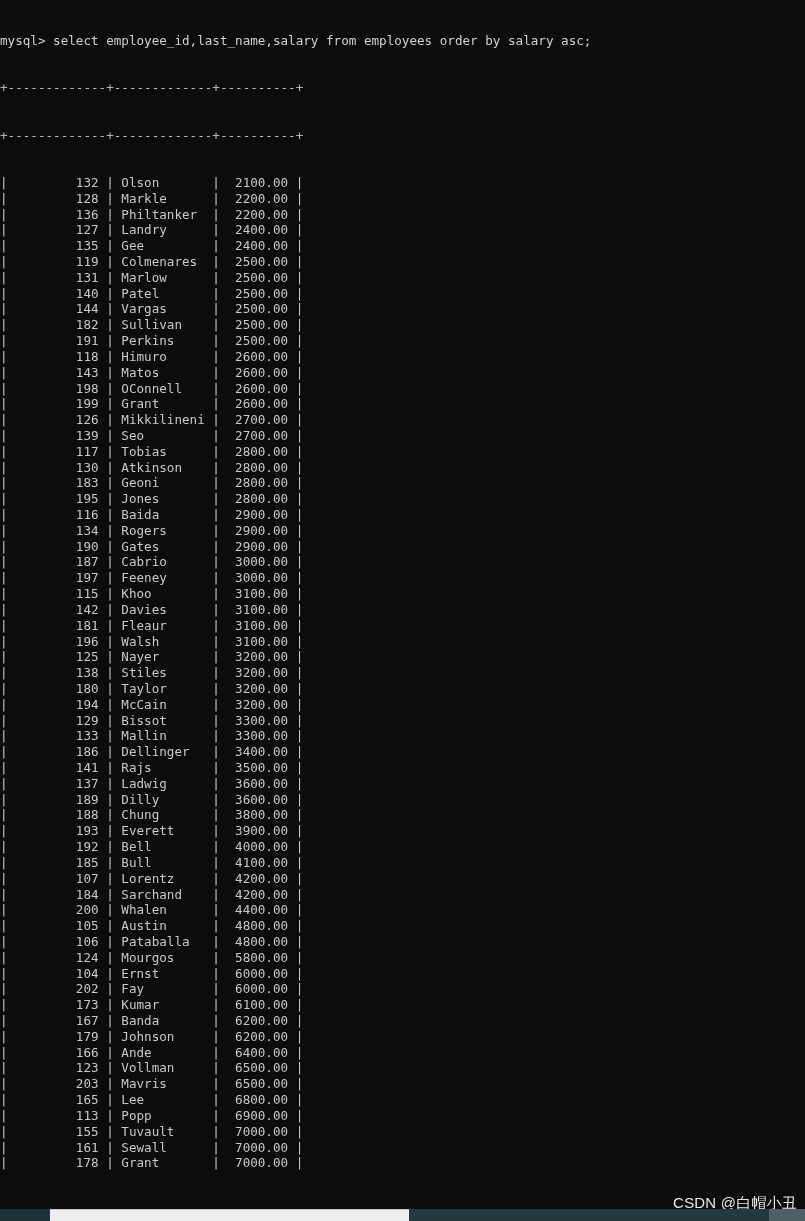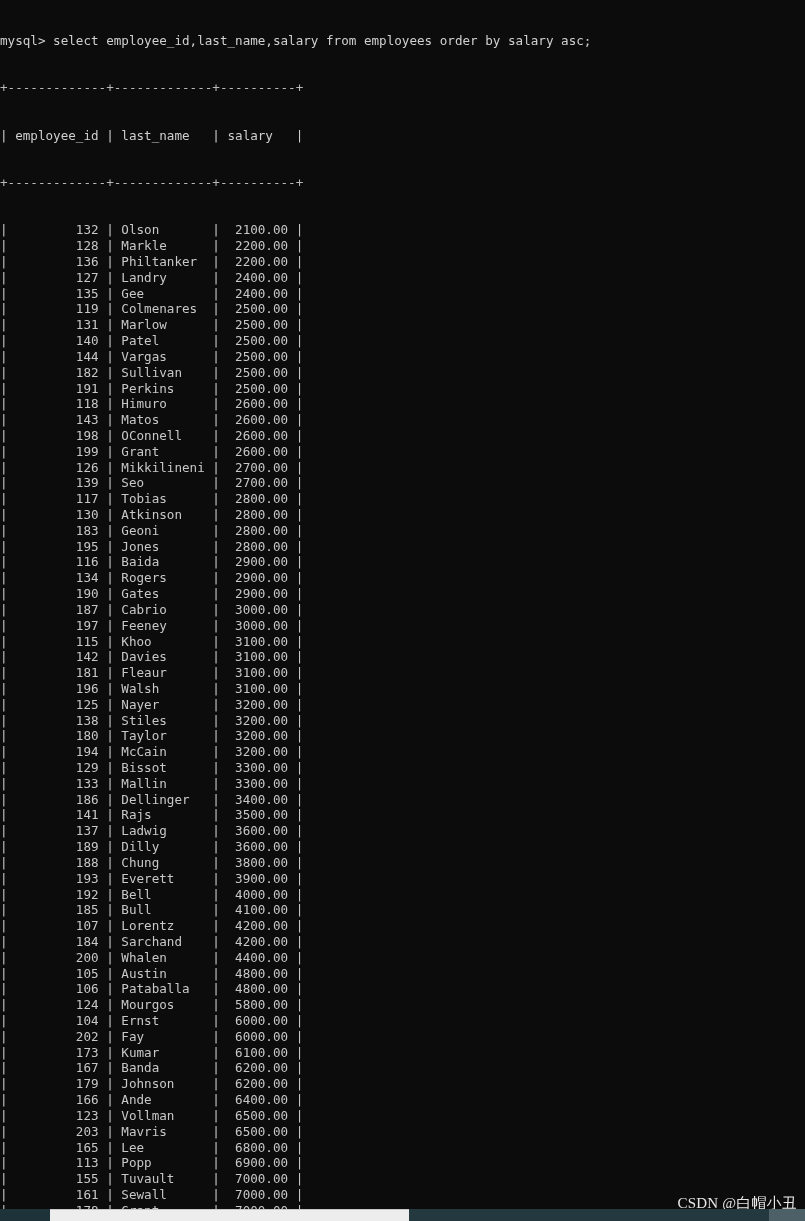--- a/index.html
+++ b/index.html
@@ -46,21 +46,21 @@
   .head-line   { color: #cfcfcf; }
   .data-line   { color: #c8c8c8; }
 
   
   #watermark {
     position: absolute;
     right: 8px;
     top: 1194px;
     color: #e8e8e8;
     font-size: 15px;
-    font-family: Liberation Serif, serif;
+    font-family: Liberation Sans, sans-serif;
     white-space: nowrap;
     letter-spacing: 0.2px;
   }
 
   
   #bottom-bar {
     position: absolute;
     left: 0;
     top: 1209px;
     width: 805px;
@@ -102,21 +102,20 @@
     background: #4d6068;
   }
 </style>
 </head>
 <body>
 
 <div id="terminal">
   <div class="term-lines">
     <div class="line prompt-line">mysql&gt; select employee_id,last_name,salary from employees order by salary asc;</div>
     <div class="line rule-line">+-------------+-------------+----------+</div>
-    <div class="line head-line">| employee_id | last_name   | salary   |</div>
     <div class="line rule-line">+-------------+-------------+----------+</div>
     <div id="rows"><div class="line data-line">|         132 | Olson       |  2100.00 |</div><div class="line data-line">|         128 | Markle      |  2200.00 |</div><div class="line data-line">|         136 | Philtanker  |  2200.00 |</div><div class="line data-line">|         127 | Landry      |  2400.00 |</div><div class="line data-line">|         135 | Gee         |  2400.00 |</div><div class="line data-line">|         119 | Colmenares  |  2500.00 |</div><div class="line data-line">|         131 | Marlow      |  2500.00 |</div><div class="line data-line">|         140 | Patel       |  2500.00 |</div><div class="line data-line">|         144 | Vargas      |  2500.00 |</div><div class="line data-line">|         182 | Sullivan    |  2500.00 |</div><div class="line data-line">|         191 | Perkins     |  2500.00 |</div><div class="line data-line">|         118 | Himuro      |  2600.00 |</div><div class="line data-line">|         143 | Matos       |  2600.00 |</div><div class="line data-line">|         198 | OConnell    |  2600.00 |</div><div class="line data-line">|         199 | Grant       |  2600.00 |</div><div class="line data-line">|         126 | Mikkilineni |  2700.00 |</div><div class="line data-line">|         139 | Seo         |  2700.00 |</div><div class="line data-line">|         117 | Tobias      |  2800.00 |</div><div class="line data-line">|         130 | Atkinson    |  2800.00 |</div><div class="line data-line">|         183 | Geoni       |  2800.00 |</div><div class="line data-line">|         195 | Jones       |  2800.00 |</div><div class="line data-line">|         116 | Baida       |  2900.00 |</div><div class="line data-line">|         134 | Rogers      |  2900.00 |</div><div class="line data-line">|         190 | Gates       |  2900.00 |</div><div class="line data-line">|         187 | Cabrio      |  3000.00 |</div><div class="line data-line">|         197 | Feeney      |  3000.00 |</div><div class="line data-line">|         115 | Khoo        |  3100.00 |</div><div class="line data-line">|         142 | Davies      |  3100.00 |</div><div class="line data-line">|         181 | Fleaur      |  3100.00 |</div><div class="line data-line">|         196 | Walsh       |  3100.00 |</div><div class="line data-line">|         125 | Nayer       |  3200.00 |</div><div class="line data-line">|         138 | Stiles      |  3200.00 |</div><div class="line data-line">|         180 | Taylor      |  3200.00 |</div><div class="line data-line">|         194 | McCain      |  3200.00 |</div><div class="line data-line">|         129 | Bissot      |  3300.00 |</div><div class="line data-line">|         133 | Mallin      |  3300.00 |</div><div class="line data-line">|         186 | Dellinger   |  3400.00 |</div><div class="line data-line">|         141 | Rajs        |  3500.00 |</div><div class="line data-line">|         137 | Ladwig      |  3600.00 |</div><div class="line data-line">|         189 | Dilly       |  3600.00 |</div><div class="line data-line">|         188 | Chung       |  3800.00 |</div><div class="line data-line">|         193 | Everett     |  3900.00 |</div><div class="line data-line">|         192 | Bell        |  4000.00 |</div><div class="line data-line">|         185 | Bull        |  4100.00 |</div><div class="line data-line">|         107 | Lorentz     |  4200.00 |</div><div class="line data-line">|         184 | Sarchand    |  4200.00 |</div><div class="line data-line">|         200 | Whalen      |  4400.00 |</div><div class="line data-line">|         105 | Austin      |  4800.00 |</div><div class="line data-line">|         106 | Pataballa   |  4800.00 |</div><div class="line data-line">|         124 | Mourgos     |  5800.00 |</div><div class="line data-line">|         104 | Ernst       |  6000.00 |</div><div class="line data-line">|         202 | Fay         |  6000.00 |</div><div class="line data-line">|         173 | Kumar       |  6100.00 |</div><div class="line data-line">|         167 | Banda       |  6200.00 |</div><div class="line data-line">|         179 | Johnson     |  6200.00 |</div><div class="line data-line">|         166 | Ande        |  6400.00 |</div><div class="line data-line">|         123 | Vollman     |  6500.00 |</div><div class="line data-line">|         203 | Mavris      |  6500.00 |</div><div class="line data-line">|         165 | Lee         |  6800.00 |</div><div class="line data-line">|         113 | Popp        |  6900.00 |</div><div class="line data-line">|         155 | Tuvault     |  7000.00 |</div><div class="line data-line">|         161 | Sewall      |  7000.00 |</div><div class="line data-line">|         178 | Grant       |  7000.00 |</div></div>
   </div>
 </div>
 
 <div id="watermark">CSDN @白帽小丑</div>
 
 <div id="bottom-bar">
   <div id="scroll-track-left"></div>
   <div id="scroll-thumb"></div>

